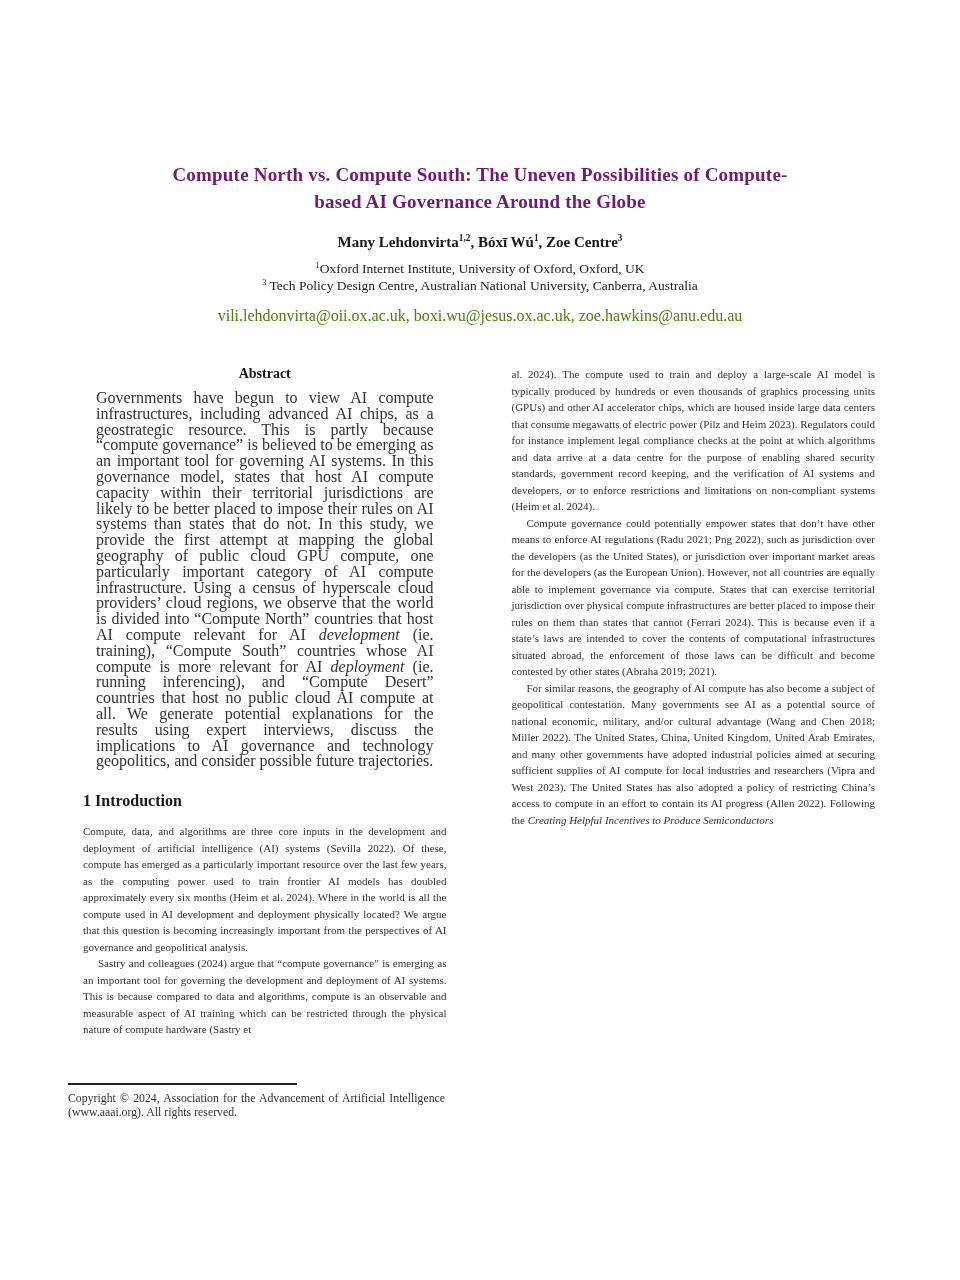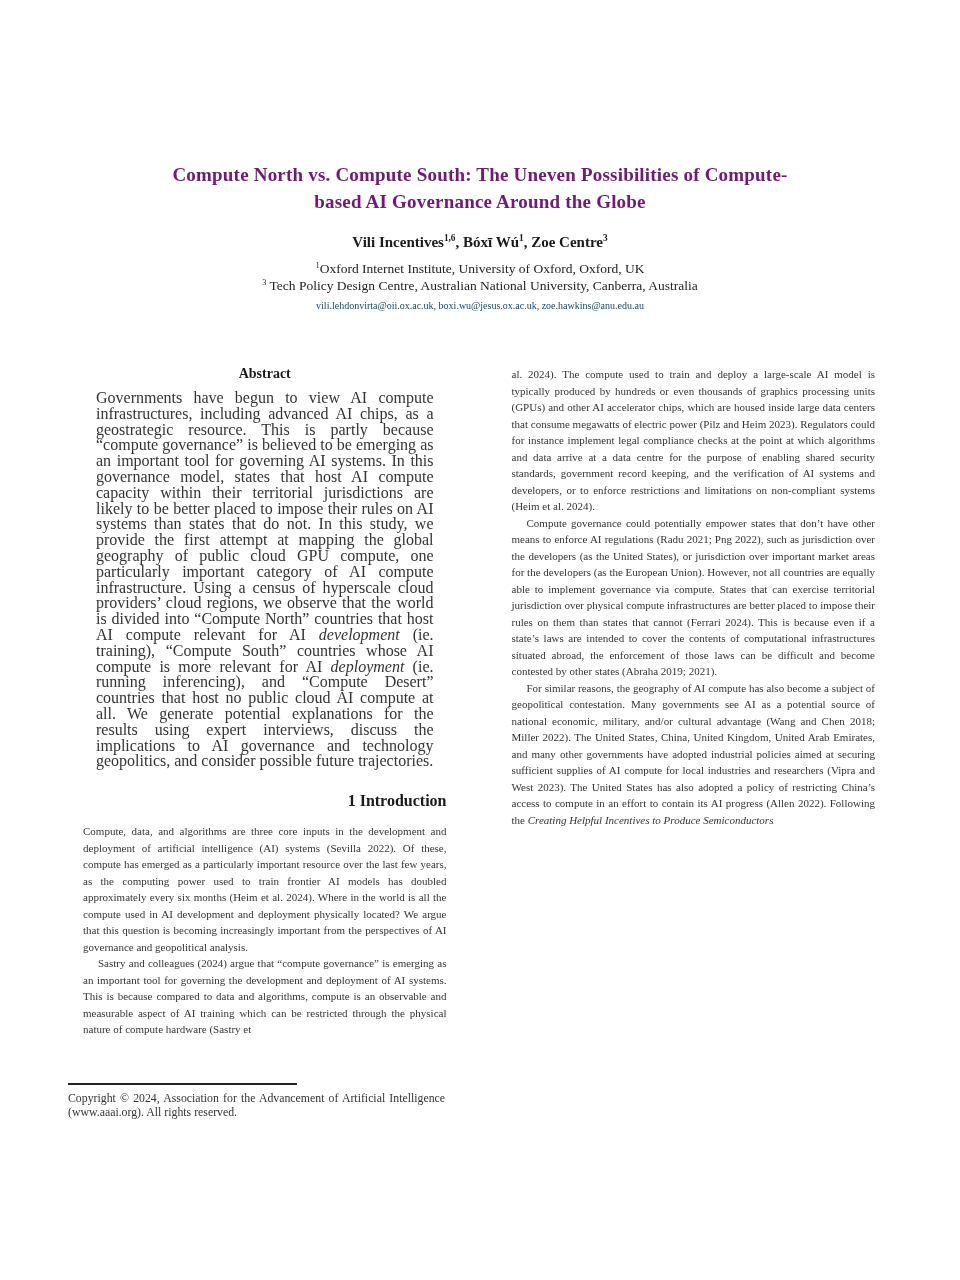--- a/index.html
+++ b/index.html
@@ -36,23 +36,23 @@
     font-weight: bold;
     color: #1a1a1a;
   }
   .affils {
     margin-top: 9px;
     font-size: 13.5px;
     line-height: 17px;
     color: #222;
   }
   .emails {
-    margin-top: 6px;
-    font-size: 10px;
-    color: #0c4a6e;
+    margin-top: 13px;
+    font-size: 16px;
+    color: #4d7c0f;
   }
   sup {
     font-size: 0.62em;
     vertical-align: super;
     line-height: 0;
   }
   .it { font-style: italic; }
   .columns {
     position: absolute;
     top: 366px;
@@ -73,21 +73,21 @@
   .abs-body {
     margin: 0;
     padding: 0 13px;
     font-size: 16px;
     line-height: 15.8px;
     text-align: justify;
     color: #333;
   }
   .sec-h {
     margin: 23px 0 13px 0;
-    text-align: right;
+    text-align: left;
     font-size: 16px;
     font-weight: bold;
     color: #1a1a1a;
   }
   .body-p {
     margin: 0;
     font-size: 11px;
     line-height: 16.5px;
     text-align: justify;
     color: #333;
@@ -114,21 +114,21 @@
   }
 </style>
 </head>
 <body>
 
 <div class="page">
 
   <header class="header">
     <h1 class="title">Compute North vs. Compute South: The Uneven Possibilities of  Compute-
 based AI Governance Around the Globe</h1>
-    <div class="authors"><span>Vili Incentives</span><sup>1,6</sup><span>, Bóxī Wú</span><sup>1</sup><span>, Zoe Centre</span><sup>3</sup></div>
+    <div class="authors"><span>Many Lehdonvirta</span><sup>1,2</sup><span>, Bóxī Wú</span><sup>1</sup><span>, Zoe Centre</span><sup>3</sup></div>
     <div class="affils">
       <div><sup>1</sup><span>Oxford Internet Institute, University of Oxford, Oxford, UK</span></div>
       <div><sup>3</sup><span> Tech Policy Design Centre, Australian National University, Canberra, Australia</span></div>
     </div>
     <div class="emails">vili.lehdonvirta@oii.ox.ac.uk, boxi.wu@jesus.ox.ac.uk, zoe.hawkins@anu.edu.au</div>
   </header>
 
   <div class="columns">
 
     <div class="col">

